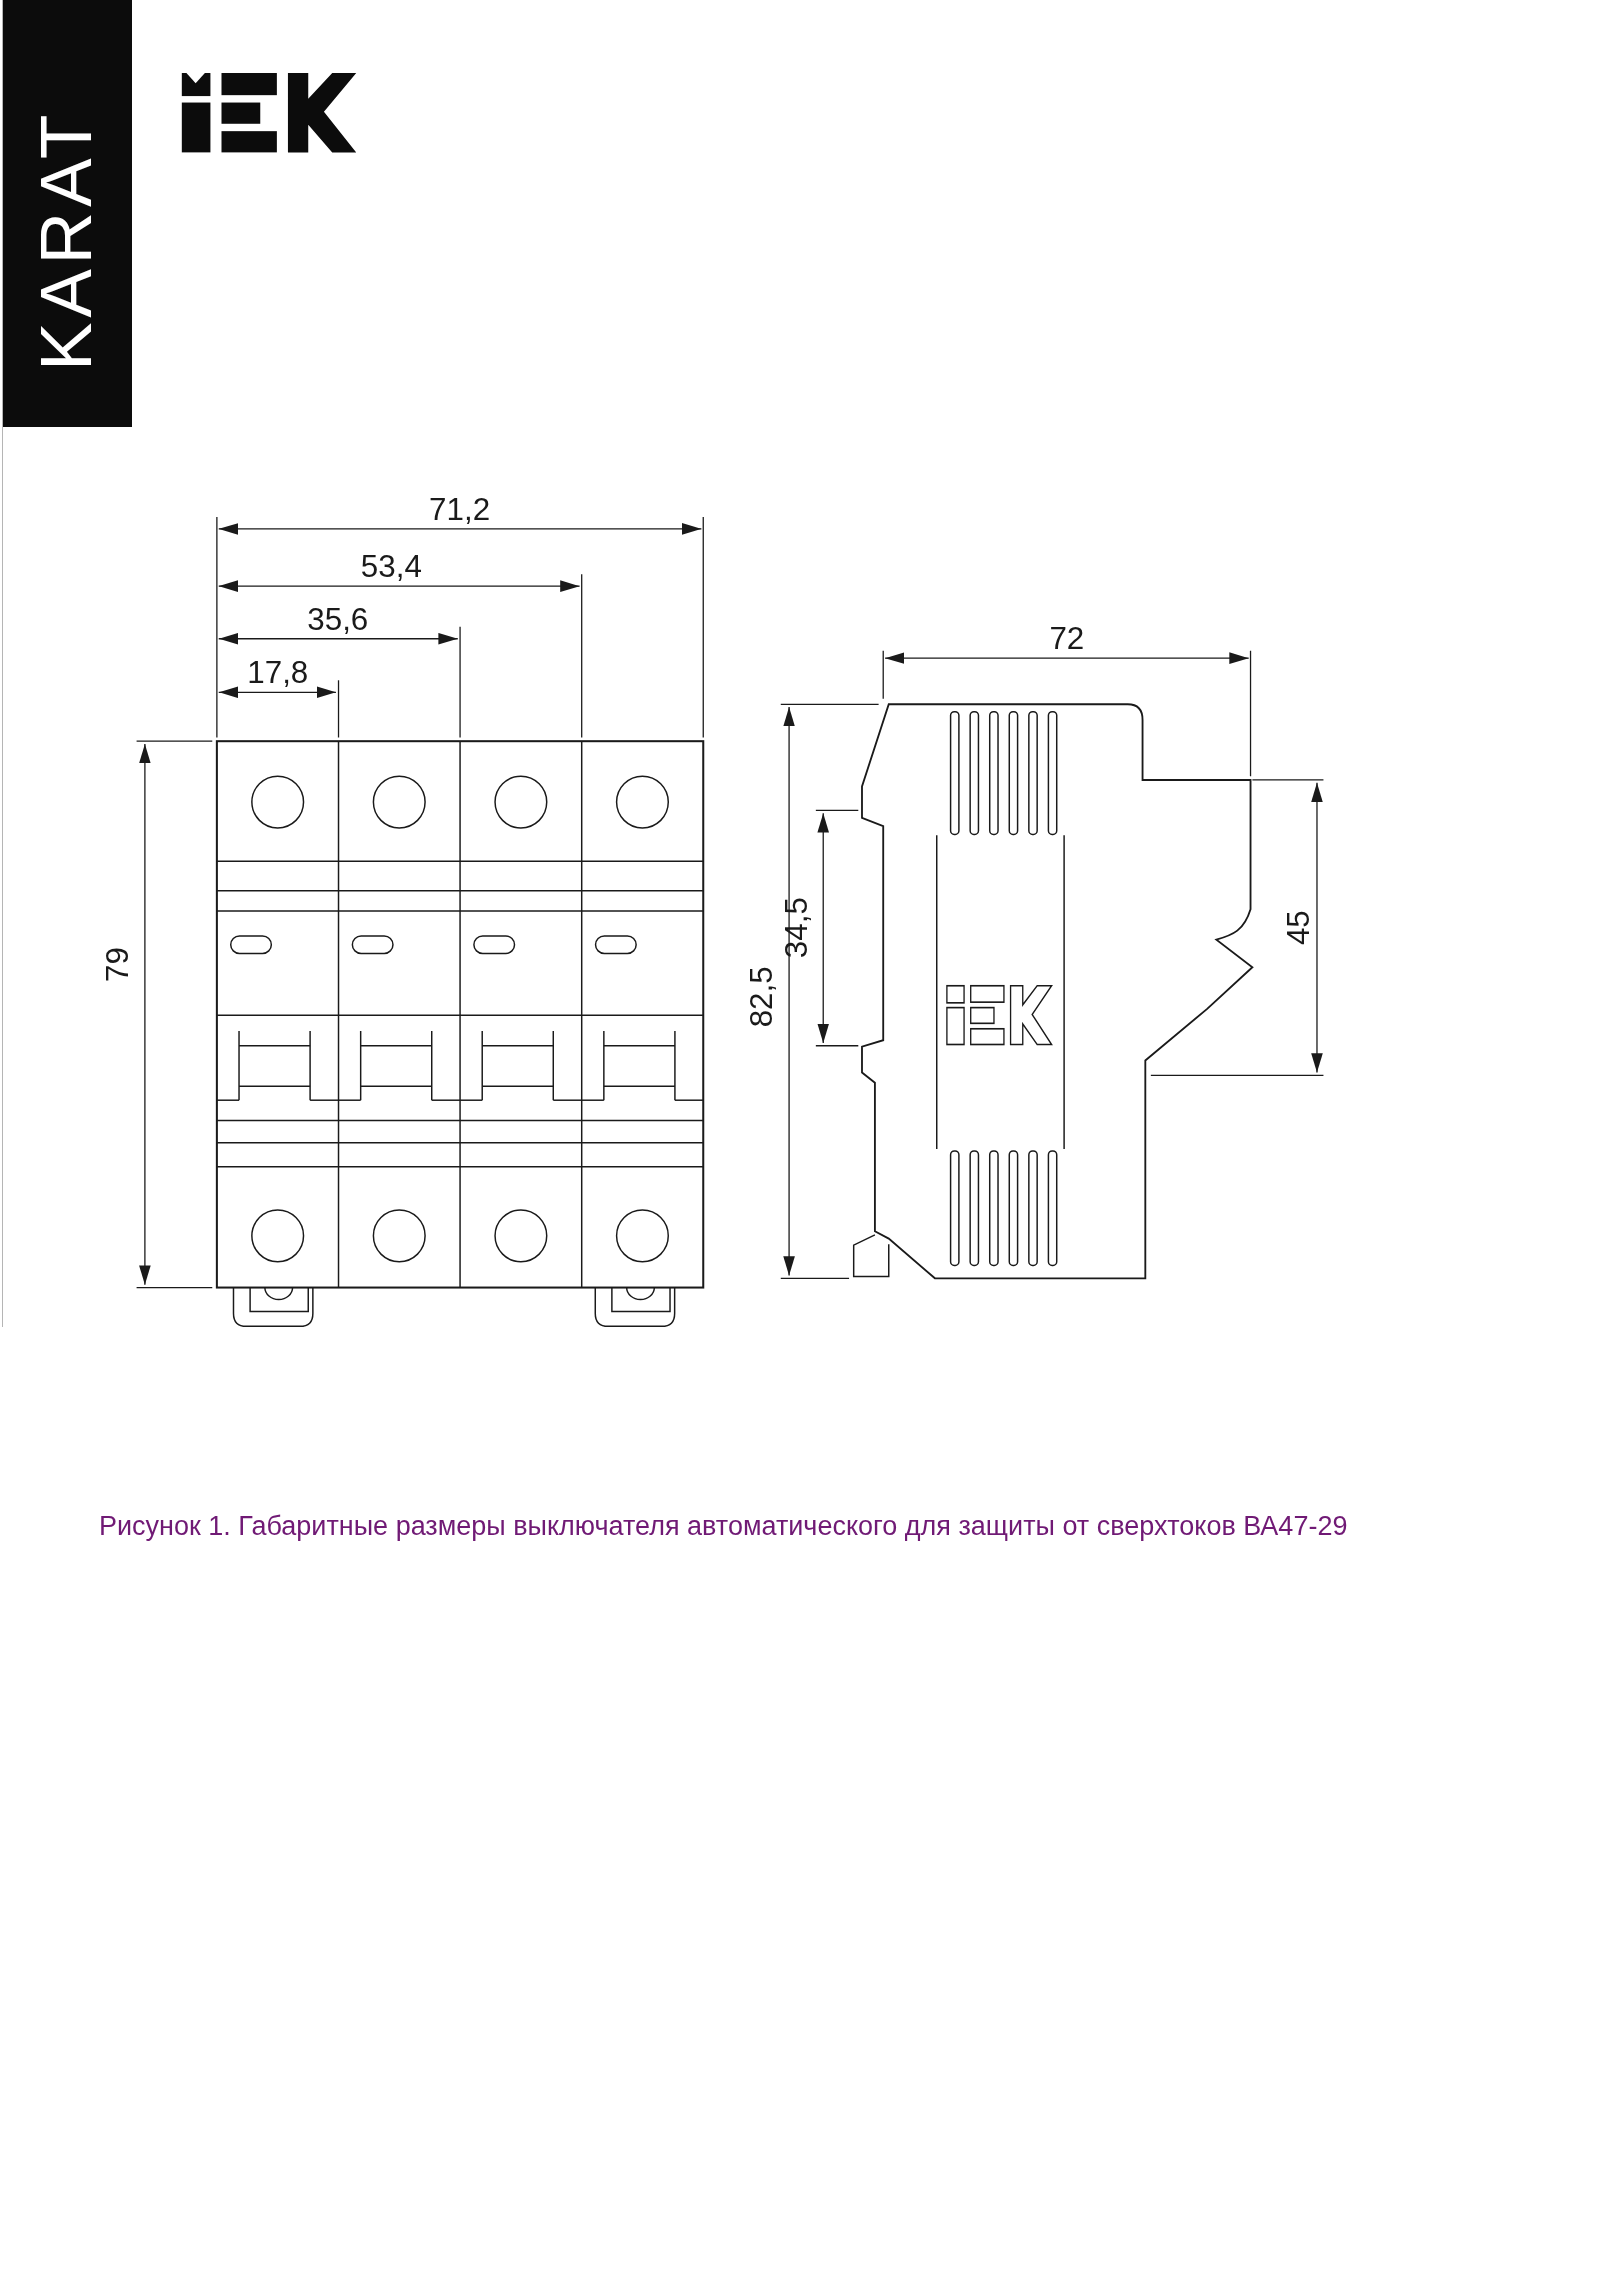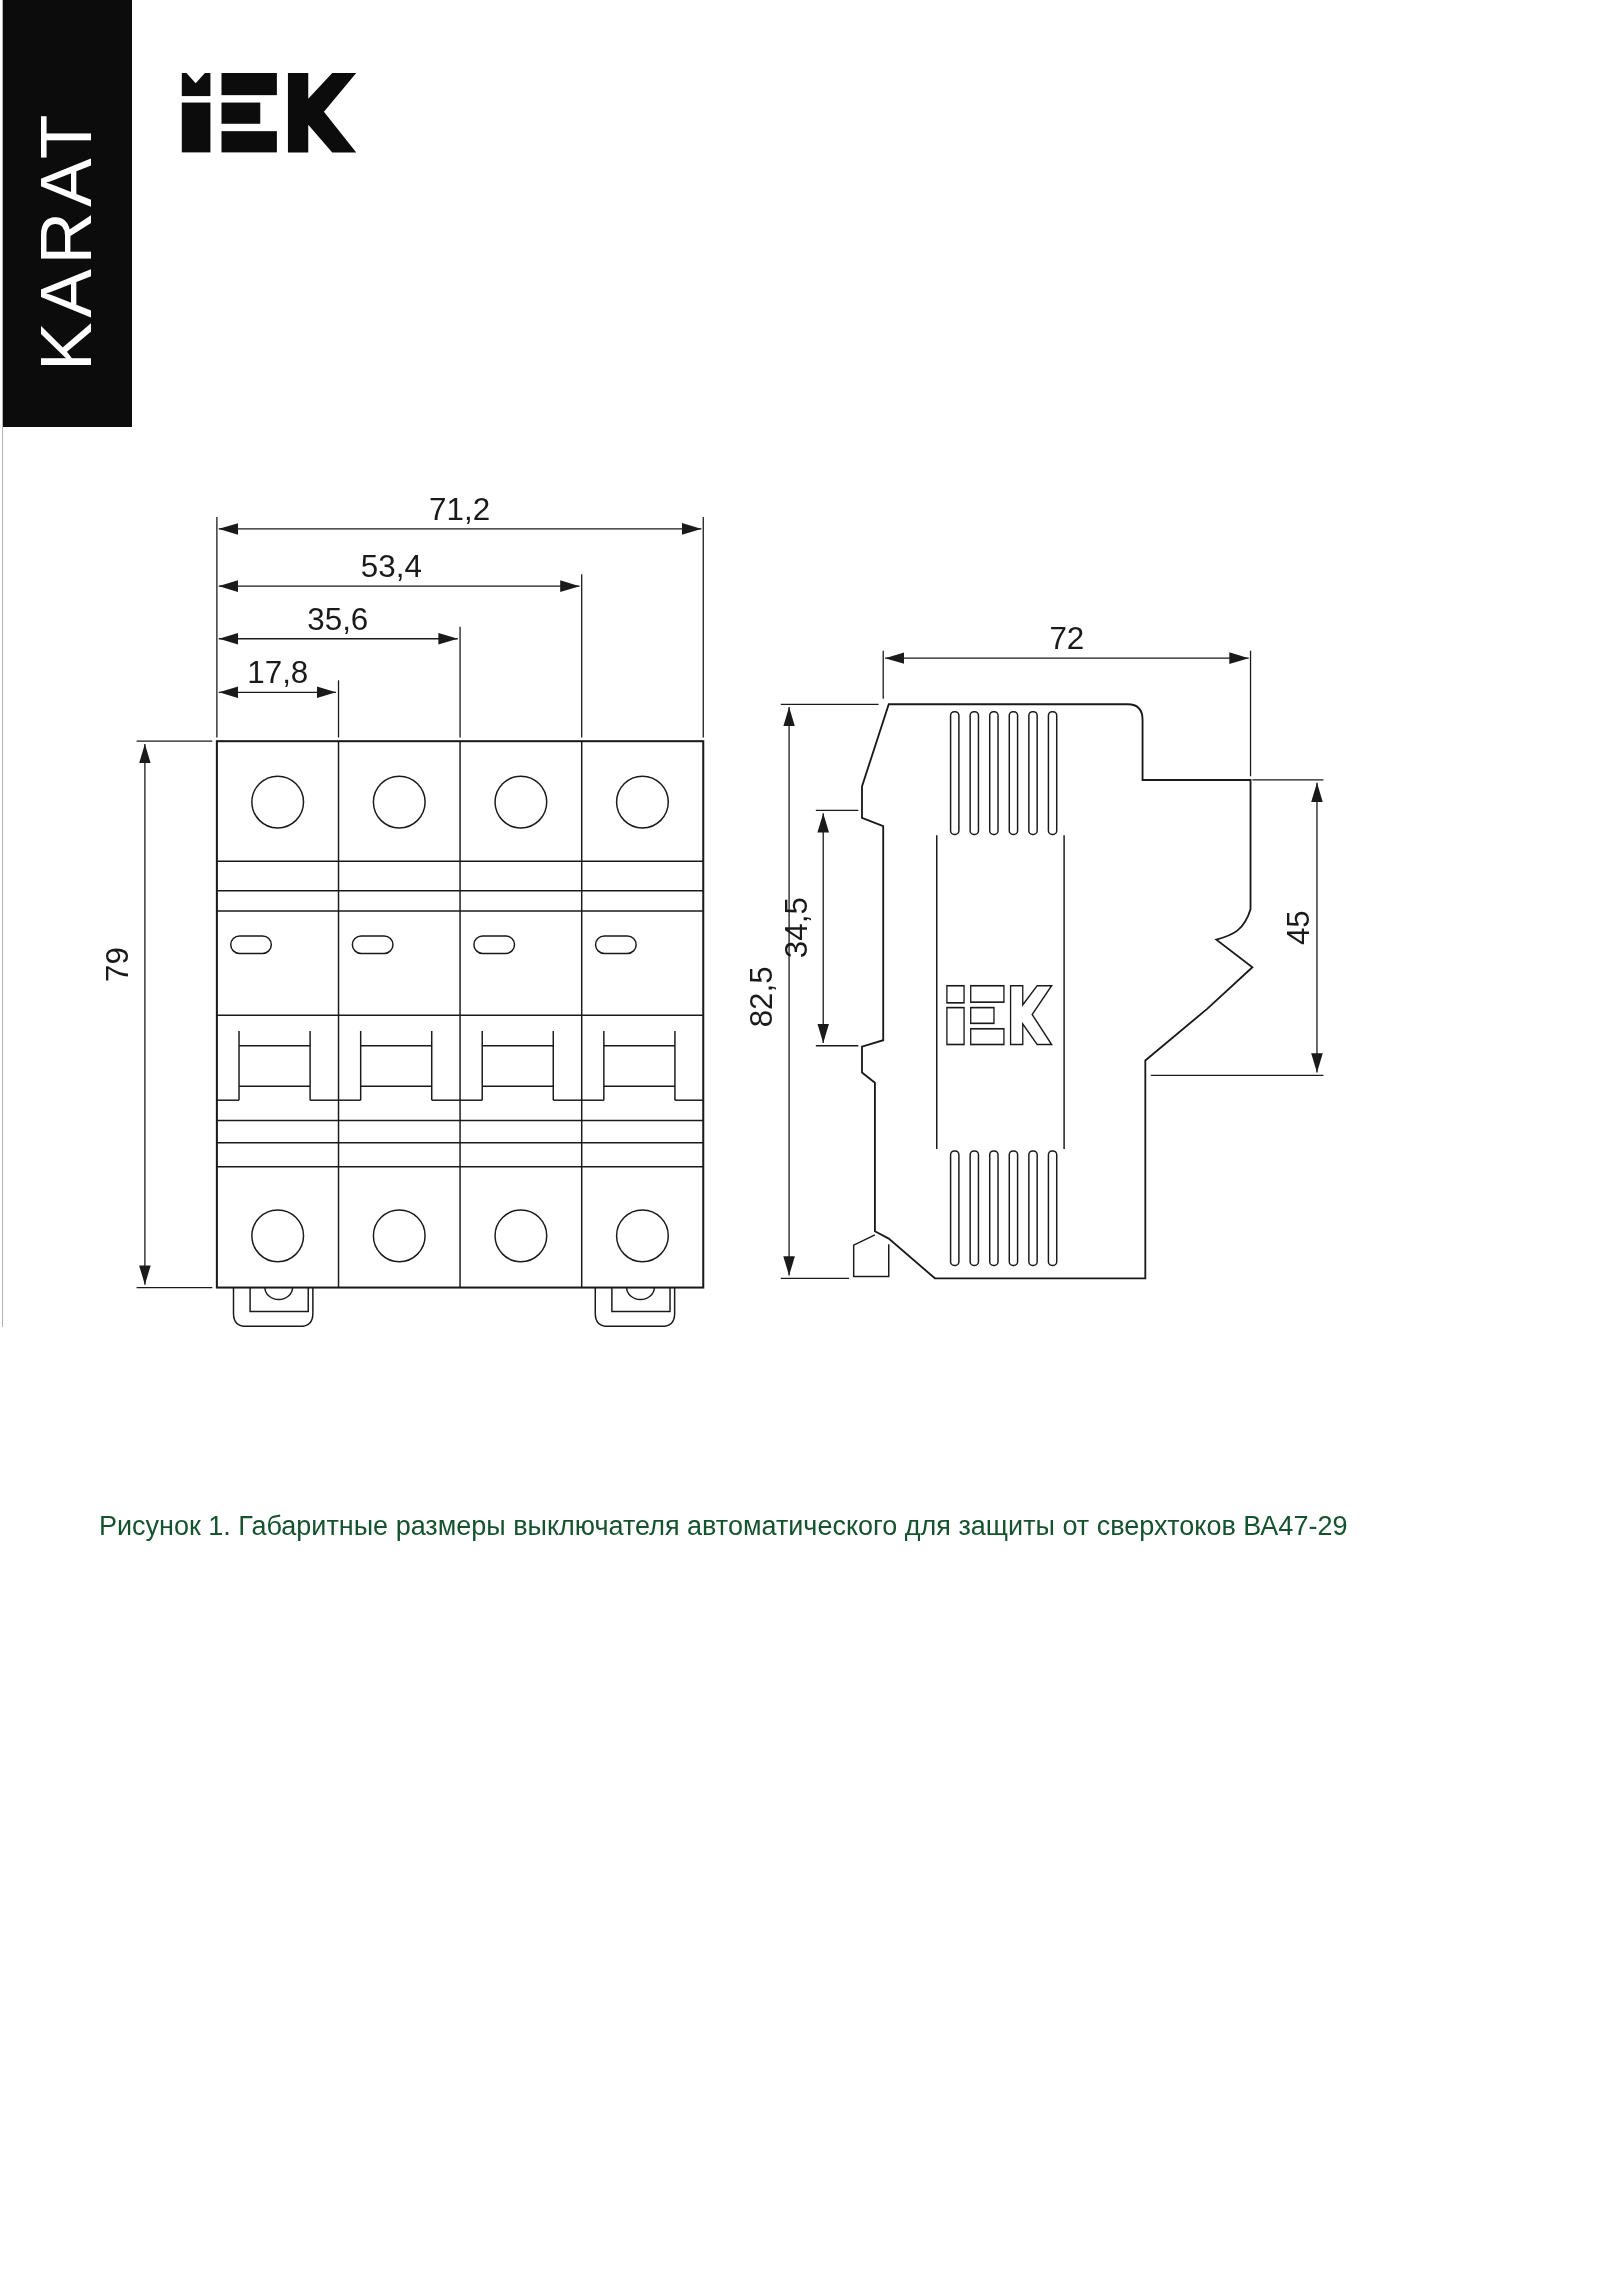--- a/index.html
+++ b/index.html
@@ -20,21 +20,21 @@
   }
   .banner span{
     position:absolute;left:26px;top:371px;
     transform:rotate(-90deg);transform-origin:0 0;
     color:#ffffff;font-size:73px;letter-spacing:4.6px;
     white-space:nowrap;line-height:1;
   }
   .drawing-svg{position:absolute;left:0;top:0;}
   .caption{
     position:absolute;left:99px;top:1511px;
-    font-size:27px;color:#14532d;white-space:nowrap;
+    font-size:27px;color:#701a75;white-space:nowrap;
   }
   text{font-family:"Liberation Sans", sans-serif;fill:#1a1a1a;}
 </style>
 </head>
 <body>
 
 <div class="page">
 
   <div class="page-edge"></div>
 

